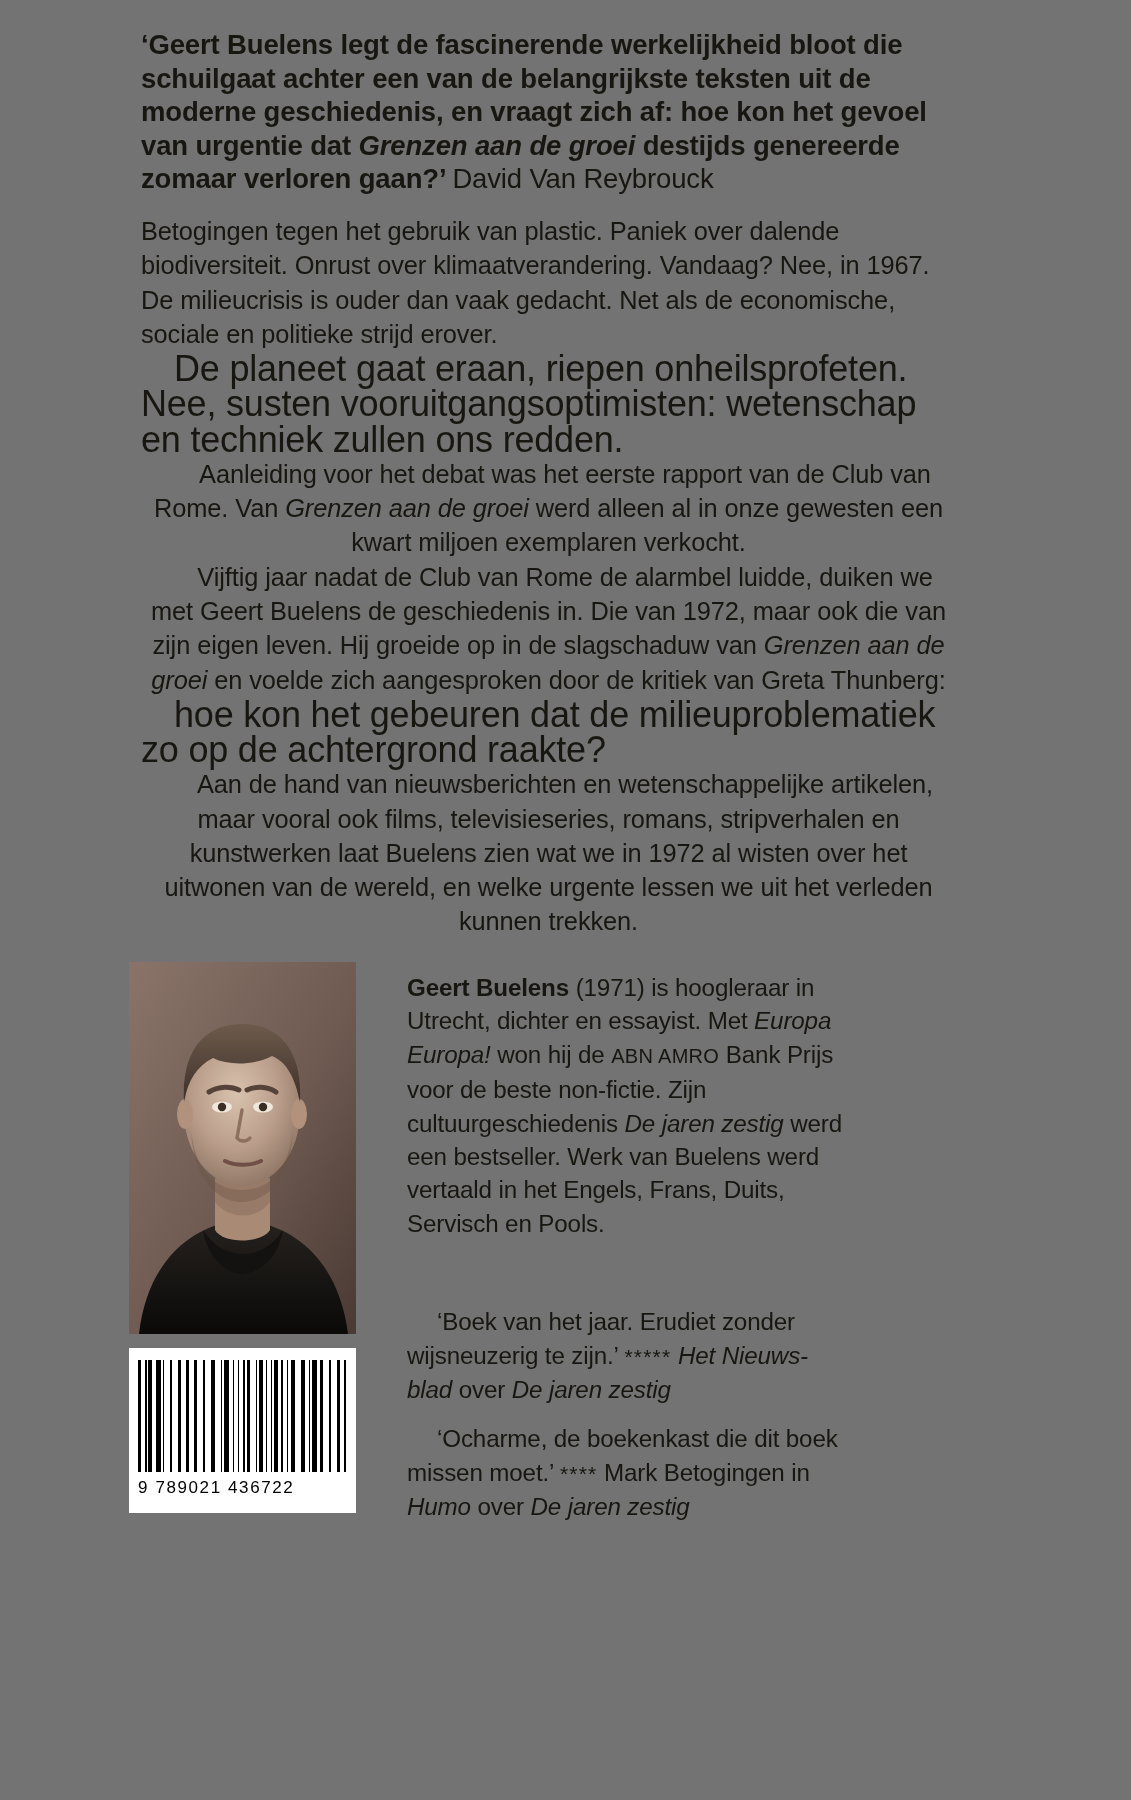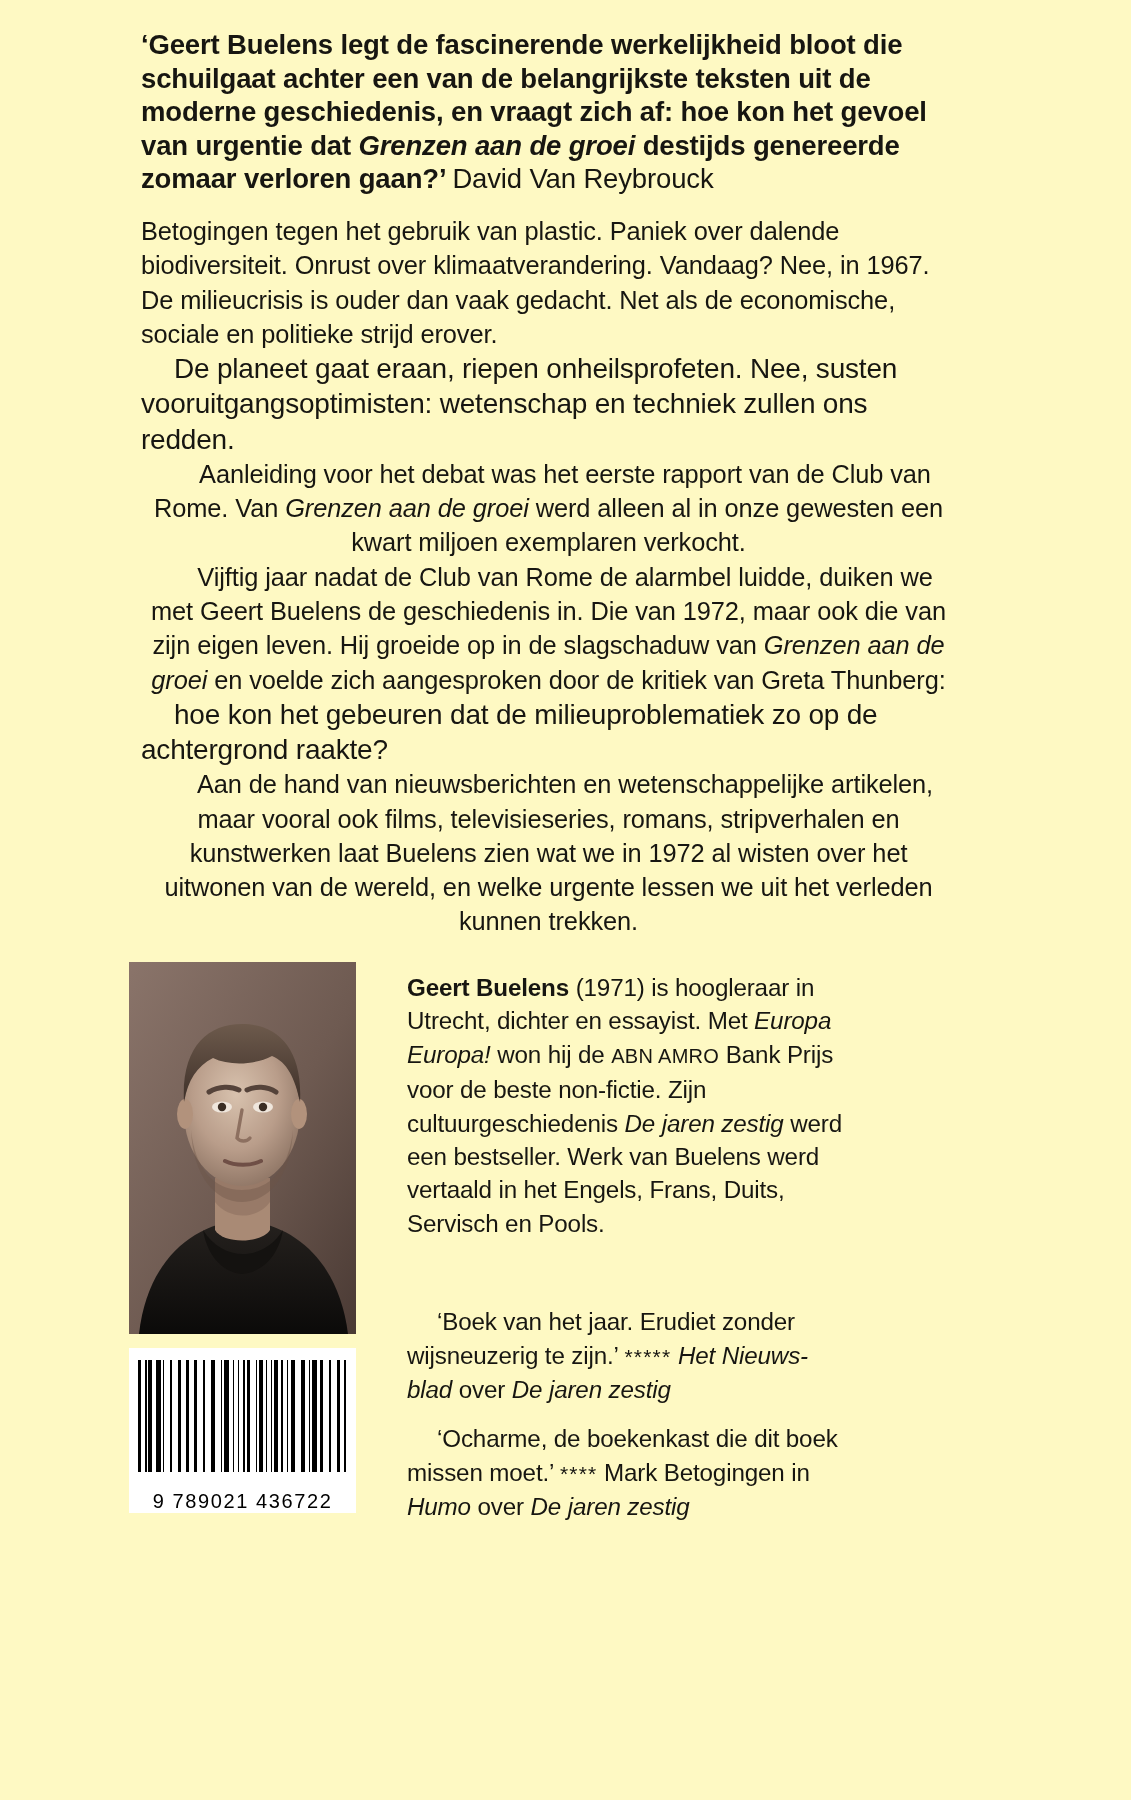--- a/index.html
+++ b/index.html
@@ -12,21 +12,21 @@
     background: #d6d121;
     font-family: "Liberation Sans", sans-serif;
     color: #171611;
     overflow: hidden;
   }
 
   .cover {
     position: relative;
     width: 1131px;
     height: 1800px;
-    background: #fef9c3;
+    background: #737373;
     box-sizing: border-box;
   }
 
   
   .blurb {
     position: absolute;
     left: 141px;
     top: 28px;
     width: 805px;
     font-size: 27.5px;
@@ -53,21 +53,21 @@
     color: #171611;
   }
   .description p {
     margin: 0;
   }
   .description p.indent {
     text-indent: 33px;
     text-align: center;
   }
   .description p.big {
-    font-size: 28px;
+    font-size: 36px;
     line-height: 35.2px;
     text-indent: 33px;
     letter-spacing: -0.2px;
   }
   .description em { font-style: italic; }
 
   
   .author-photo {
     position: absolute;
     left: 129px;
@@ -95,26 +95,25 @@
     width: 209px;
     height: 112px;
   }
   .barcode-bars i {
     position: absolute;
     top: 0;
     background: #000;
     height: 100%;
   }
   .barcode-digits {
-    margin-top: 18px;
+    margin-top: 6px;
     font-family: "Liberation Sans", sans-serif;
-    font-size: 20px;
+    font-size: 17px;
     letter-spacing: 1.6px;
     color: #000;
-    text-align: center;
     white-space: nowrap;
   }
 
   
   .bio {
     position: absolute;
     left: 391px;
     top: 955px;
     width: 470px;
     font-size: 24.2px;

